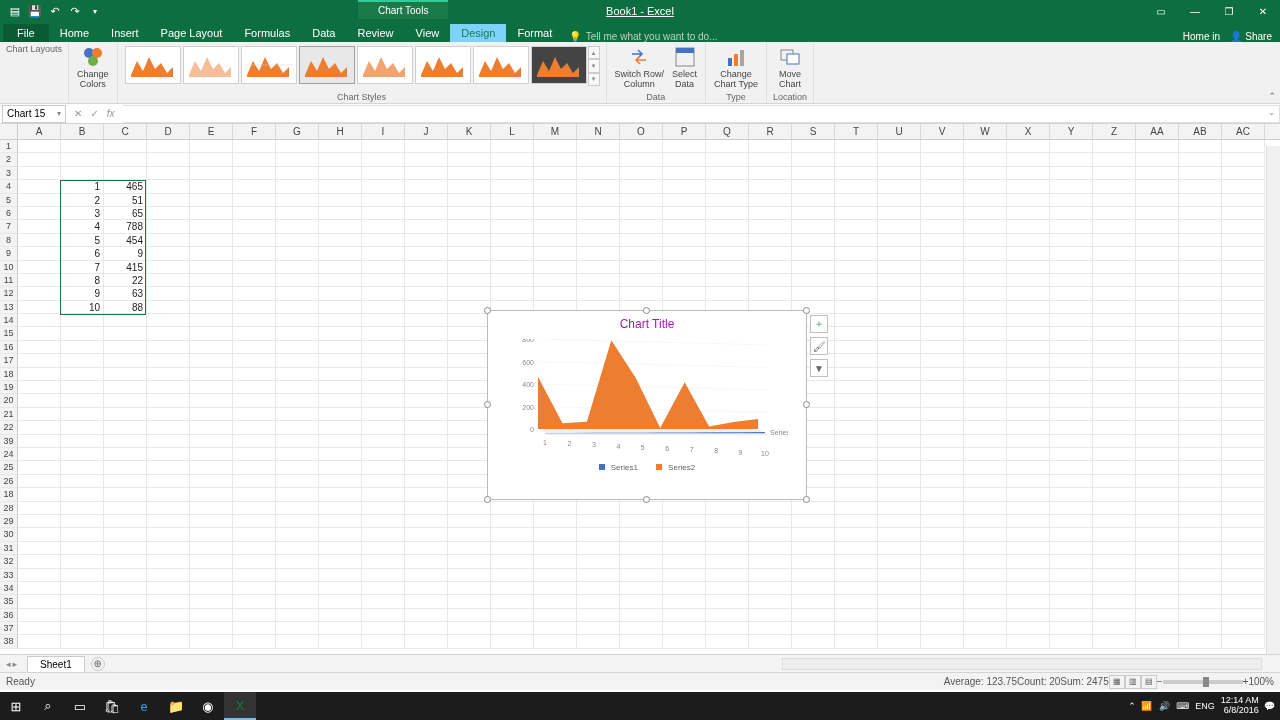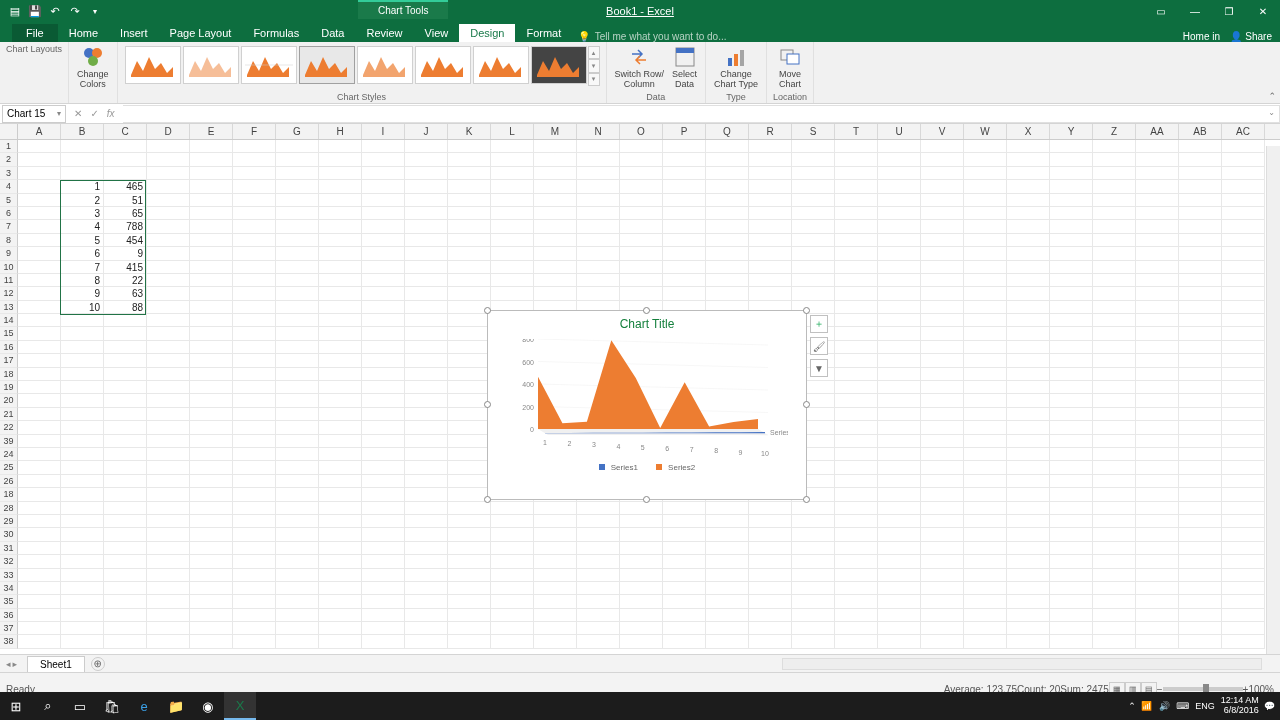--- a/index.html
+++ b/index.html
@@ -8,24 +8,24 @@
 
 .titlebar { height: 22px; background: #0d6e3f; display: flex; align-items: center; color: #fff; font-size: 11px; position: relative; }
 .titlebar-left { display: flex; align-items: center; gap: 2px; padding-left: 6px; }
 .titlebar-left .tb-btn { width: 18px; height: 18px; display: flex; align-items: center; justify-content: center; color: #fff; font-size: 11px; }
 .titlebar-center { position: absolute; left: 50%; transform: translateX(-50%); color: #fff; text-decoration: underline; }
 .titlebar-right { position: absolute; right: 0; display: flex; }
 .titlebar-right .win-btn { width: 34px; height: 22px; display: flex; align-items: center; justify-content: center; color: #fff; font-size: 10px; }
 .chart-tools-tab { position: absolute; left: 358px; top: 0; background: #1a7a4a; padding: 3px 20px; font-size: 10px; border-top: 2px solid #3c9; }
 
 
-.ribbon-tabs { height: 20px; background: #0d6e3f; display: flex; align-items: flex-end; color: #fff; font-size: 11px; padding-left: 12px; position: relative; }
+.ribbon-tabs { height: 20px; background: #0d6e3f; display: flex; align-items: flex-end; color: #fff; font-size: 11px; padding-left: 3px; position: relative; }
 .ribbon-tabs .tab { padding: 3px 11px; cursor: default; }
 .ribbon-tabs .tab.file { background: #0a5a34; padding: 3px 14px; }
-.ribbon-tabs .tab.active { background: #ffffff; color: #1a7a4a; }
+.ribbon-tabs .tab.active { background: #7dd3fc; color: #1a7a4a; }
 .ribbon-tabs .tell-me { color: #b8d4c5; font-size: 10px; margin-left: 6px; display: flex; align-items: center; gap: 4px; }
 .ribbon-tabs .right-area { position: absolute; right: 8px; display: flex; gap: 10px; font-size: 10px; color: #fff; align-items: center; }
 
 
 .ribbon { height: 62px; background: #f1f1f1; border-bottom: 1px solid #d4d4d4; display: flex; position: relative; }
 .ribbon-group { display: flex; flex-direction: column; align-items: center; padding: 2px 6px 0; border-right: 1px solid #e0e0e0; }
 .ribbon-group-items { flex: 1; display: flex; align-items: flex-start; gap: 4px; }
 .ribbon-group-label { font-size: 9px; color: #666; padding-bottom: 1px; }
 .big-btn { display: flex; flex-direction: column; align-items: center; font-size: 9px; color: #444; text-align: center; padding: 2px 2px 0; line-height: 1.1; }
 .big-btn .ico { width: 22px; height: 22px; margin-bottom: 2px; display: flex; align-items: center; justify-content: center; }
@@ -55,38 +55,38 @@
 .rows { position: relative; }
 .row { height: 13.4px; display: flex; }
 .row-header { flex: 0 0 18px; background: #f3f3f3; border-right: 1px solid #ccc; border-bottom: 1px solid #e8e8e8; text-align: center; font-size: 9px; color: #444; line-height: 13px; }
 .cell { flex: 0 0 43px; border-right: 1px solid #e8e8e8; border-bottom: 1px solid #e8e8e8; font-size: 10px; padding-right: 3px; text-align: right; line-height: 13px; color: #222; }
 
 .data-selection { position: absolute; border: 1px solid #217346; pointer-events: none; }
 
 
 .chart-obj { position: absolute; left: 487px; top: 186px; width: 320px; height: 190px; background: #fff; border: 1px solid #bbb; }
 .chart-handle { position: absolute; width: 7px; height: 7px; background: #fff; border: 1px solid #888; border-radius: 50%; }
-.chart-title { text-align: center; font-size: 12px; color: #15803d; margin-top: 6px; }
+.chart-title { text-align: center; font-size: 12px; color: #a21caf; margin-top: 6px; }
 .chart-plot { position: relative; margin: 8px 12px 4px 30px; height: 120px; }
 .chart-legend { text-align: center; font-size: 8px; color: #666; margin-top: 4px; }
 .chart-legend span { margin: 0 4px; }
 .chart-legend .sw { display: inline-block; width: 6px; height: 6px; margin-right: 2px; }
 
 .chart-side-btns { position: absolute; right: -22px; top: 4px; display: flex; flex-direction: column; gap: 4px; }
 .chart-side-btns div { width: 18px; height: 18px; border: 1px solid #c0c0c0; background: #fff; display: flex; align-items: center; justify-content: center; font-size: 10px; color: #666; }
 
 
 .sheet-row { height: 18px; border-top: 1px solid #d4d4d4; display: flex; align-items: center; background: #f3f3f3; font-size: 10px; position: relative; }
 .sheet-nav { display: flex; gap: 2px; padding: 0 6px; color: #888; font-size: 9px; }
 .sheet-tab { background: #fff; border: 1px solid #ccc; border-bottom: none; padding: 2px 12px; margin-left: 4px; }
 .sheet-add { margin-left: 6px; color: #666; width: 14px; height: 14px; border: 1px solid #ccc; border-radius: 50%; display: flex; align-items: center; justify-content: center; font-size: 10px; }
 .hscroll { position: absolute; right: 18px; width: 480px; height: 12px; background: #eee; border: 1px solid #ddd; }
 
 
-.status-bar { height: 18px; background: #f3f3f3; border-top: 1px solid #d4d4d4; display: flex; align-items: center; font-size: 10px; color: #555; padding: 16px 6px; justify-content: space-between; }
+.status-bar { height: 18px; background: #f3f3f3; border-top: 1px solid #d4d4d4; display: flex; align-items: center; font-size: 10px; color: #555; padding: 8px 6px; justify-content: space-between; }
 .status-right { display: flex; align-items: center; }
 .view-btns { display: flex; gap: 0; }
 .view-btns div { width: 16px; height: 14px; border: 1px solid #ccc; display: flex; align-items: center; justify-content: center; font-size: 8px; }
 .zoom-slider { width: 80px; height: 4px; background: #ccc; position: relative; }
 .zoom-slider .thumb { position: absolute; left: 50%; top: -3px; width: 6px; height: 10px; background: #888; }
 
 
 .taskbar { position: absolute; bottom: 0; left: 0; right: 0; height: 28px; background: #1c1c1c; display: flex; align-items: center; }
 .taskbar .tb-item { width: 32px; height: 28px; display: flex; align-items: center; justify-content: center; color: #fff; font-size: 13px; }
 .taskbar .tb-item.active { border-bottom: 2px solid #76b9ed; background: #333; }

